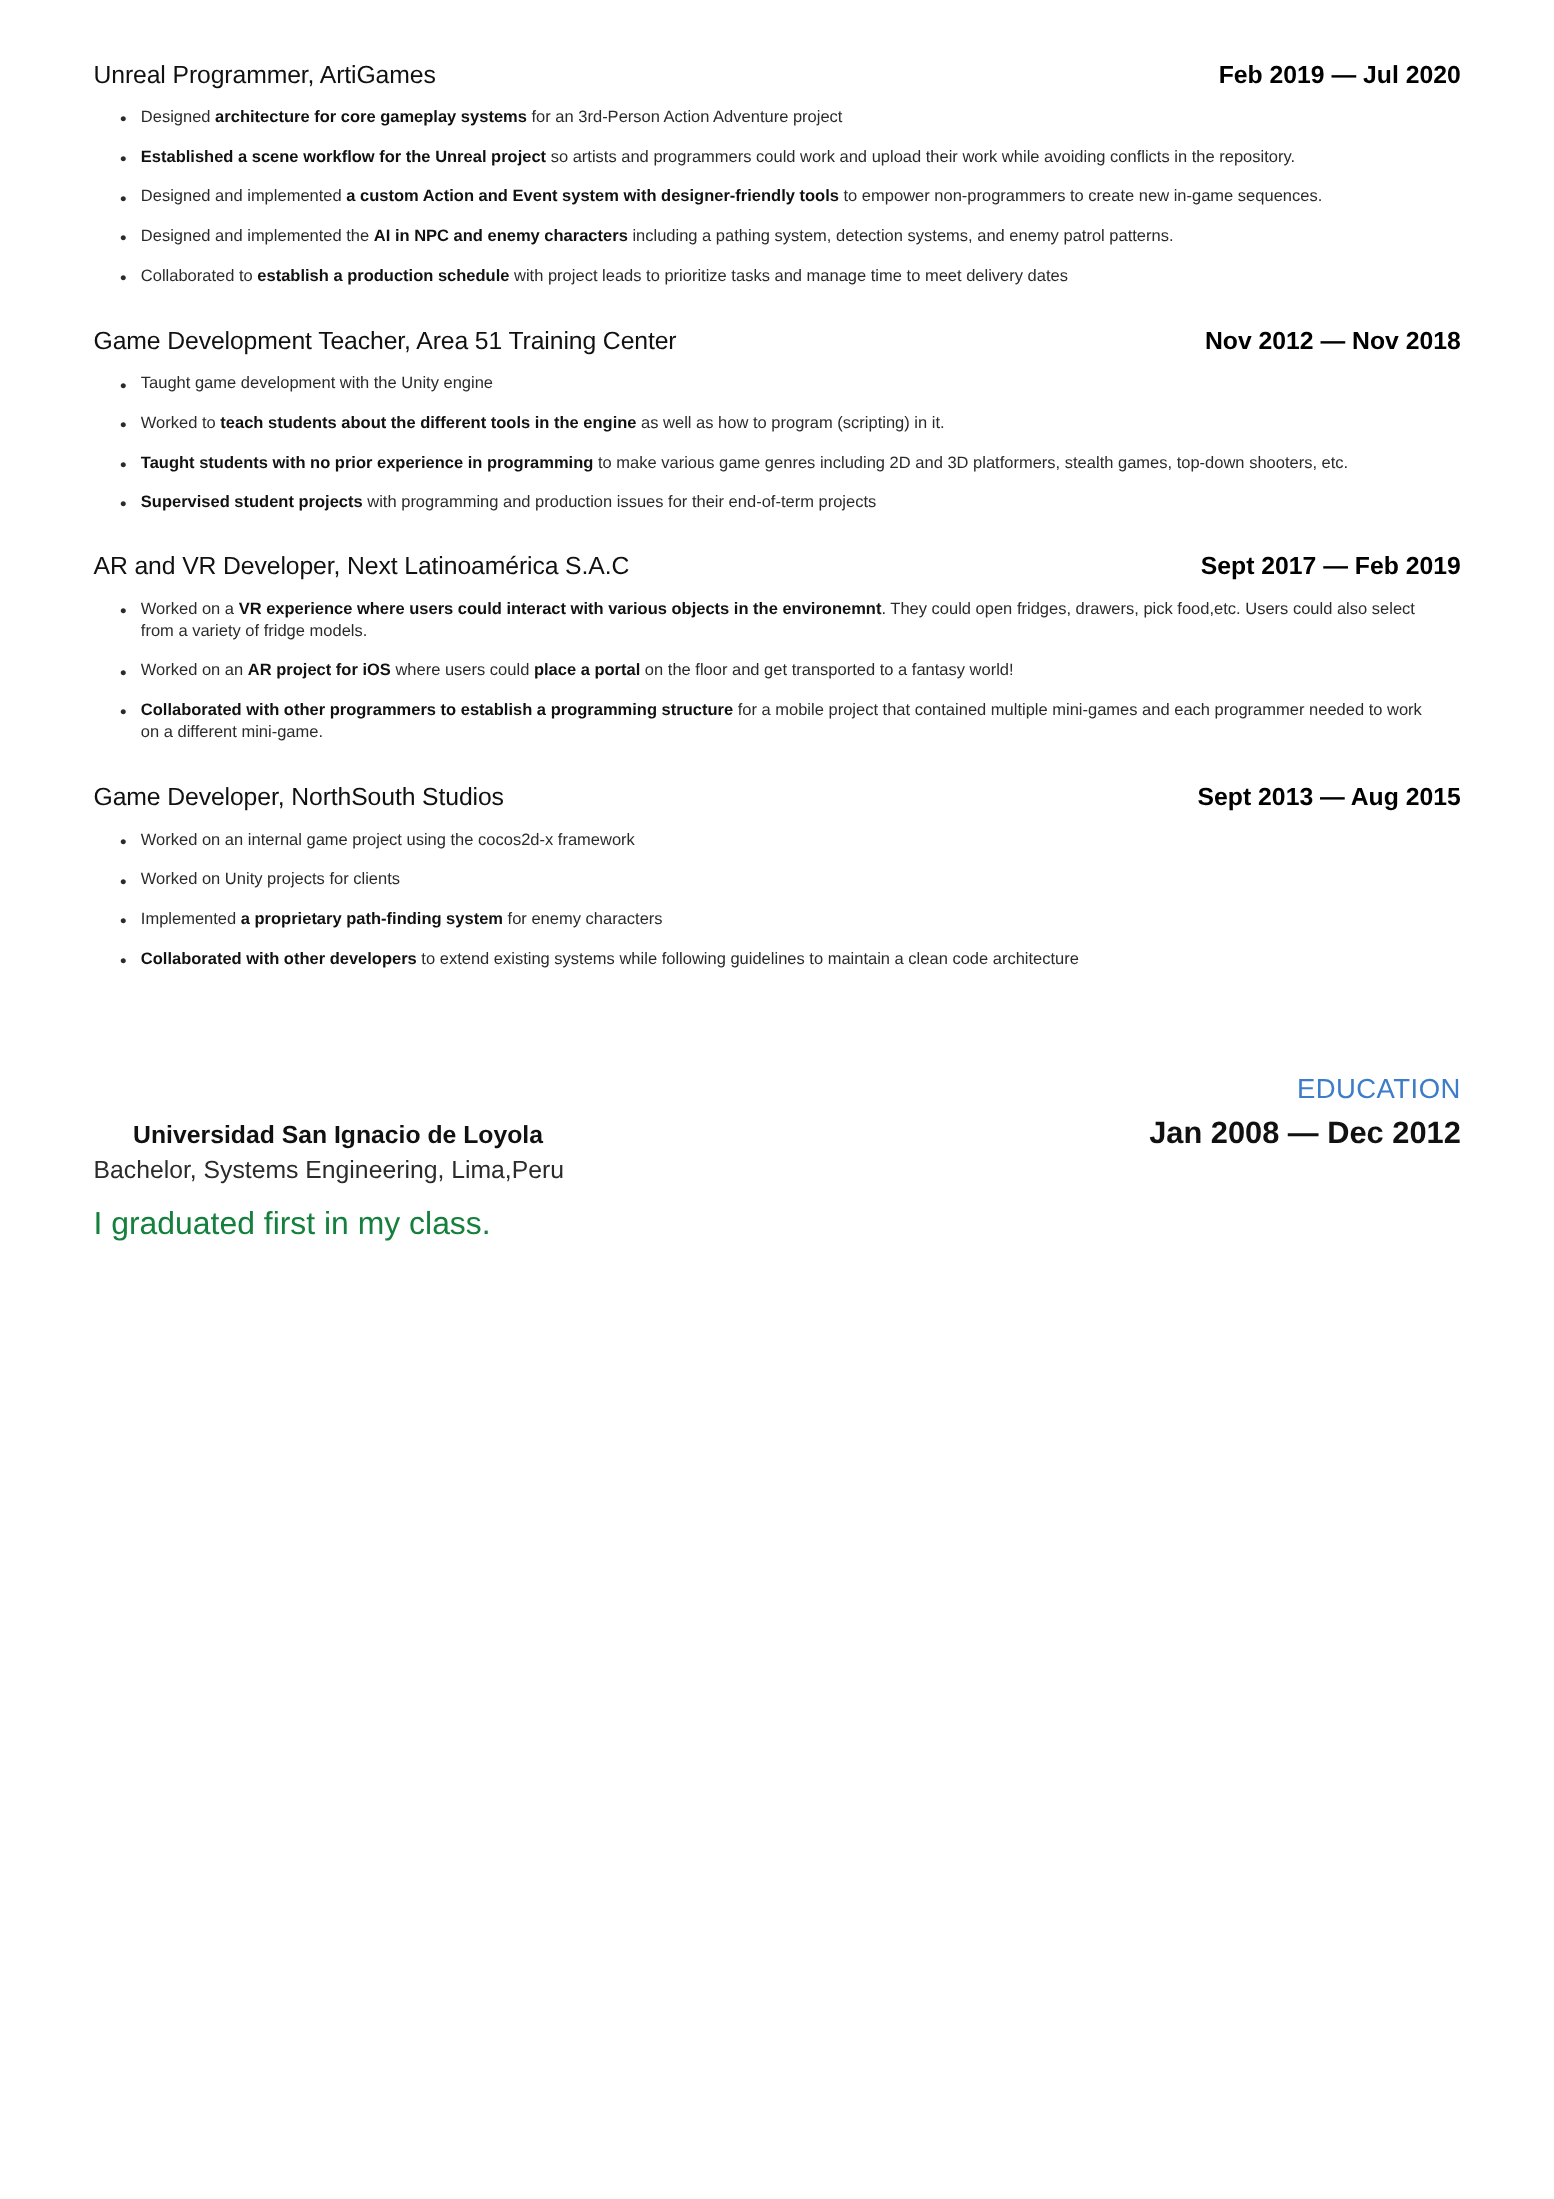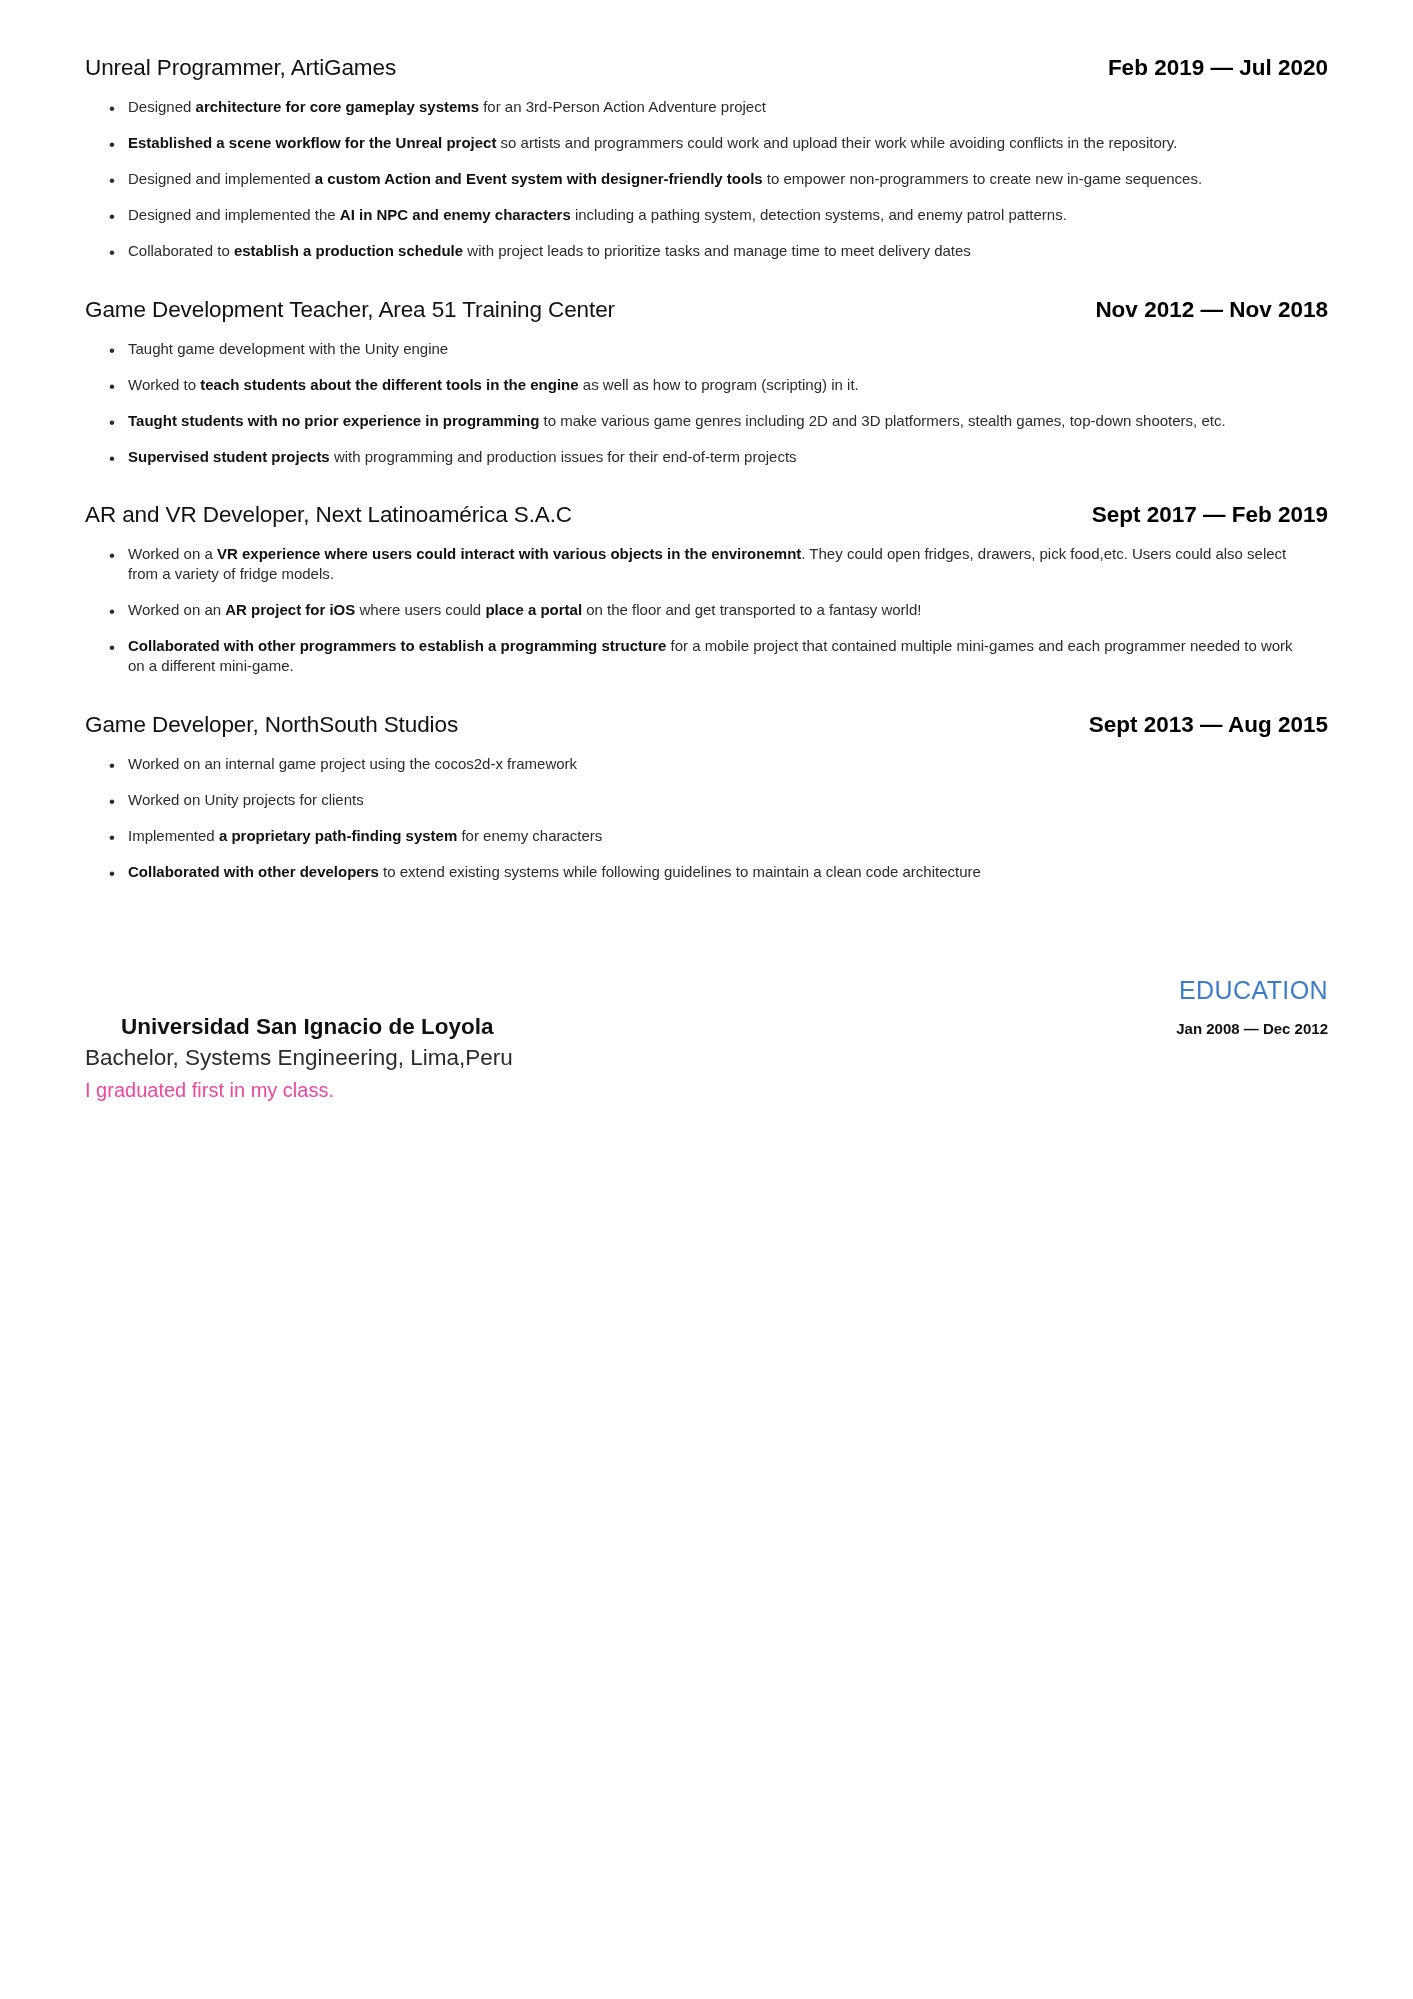--- a/index.html
+++ b/index.html
@@ -93,34 +93,34 @@
     justify-content: space-between;
     width: 100%;
   }
   .edu-title {
     font-size: 22.5px;
     font-weight: bold;
     color: #111111;
     margin-left: 36px;
   }
   .edu-dates {
-    font-size: 15px;
+    font-size: 28px;
     font-weight: bold;
     color: #111111;
     white-space: nowrap;
   }
   .edu-sub {
     font-size: 22.5px;
     color: #2b2b2b;
     margin-top: 5px;
   }
   .edu-note {
-    font-size: 20px;
-    color: #ec4899;
-    margin-top: 8px;
+    font-size: 29px;
+    color: #15803d;
+    margin-top: 20px;
   }
 
   .spacer-xl { height: 78px; }
   .spacer-job { height: 20px; }
 </style>
 </head>
 <body>
 
 <div class="page">
   <div class="content">

